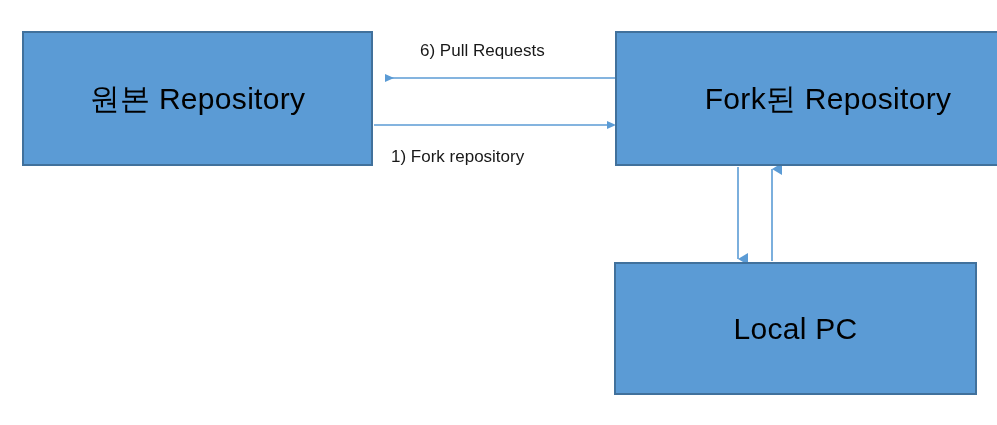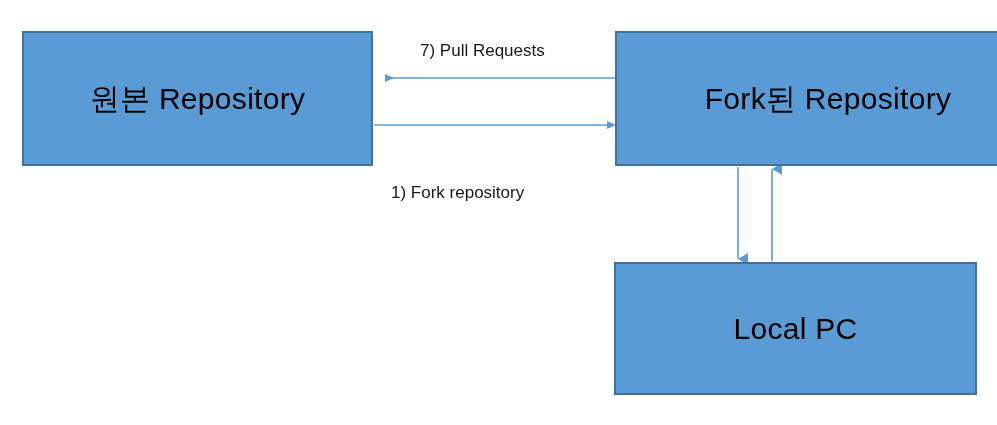--- a/index.html
+++ b/index.html
@@ -70,21 +70,20 @@
     line-height: 1.2;
     white-space: nowrap;
   }
   #edge-label-pull-requests {
     left: 420px;
     top: 41px;
   }
   #edge-label-fork-repository {
     left: 391px;
     top: 147px;
-    margin-top: 36px;
   }
   #edge-label-git-clone {
     left: 609px;
     top: 205px;
   }
   #edge-label-git-commit-push {
     left: 788px;
     top: 205px;
   }
 </style>
@@ -132,19 +131,19 @@
   </div>
 
   <div class="node-box" id="node-forked-repo">
     <span class="node-label">Fork된 Repository</span>
   </div>
 
   <div class="node-box" id="node-local-pc">
     <span class="node-label">Local PC</span>
   </div>
 
-  <div class="edge-label" id="edge-label-pull-requests">7) Pull Requests</div>
+  <div class="edge-label" id="edge-label-pull-requests">6) Pull Requests</div>
 
   <div class="edge-label" id="edge-label-fork-repository">1) Fork repository</div>
 
 
 
 </div>
 
 </body></html>

